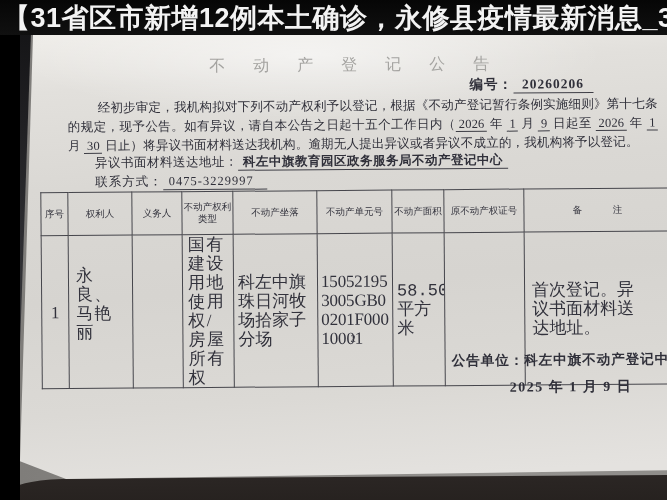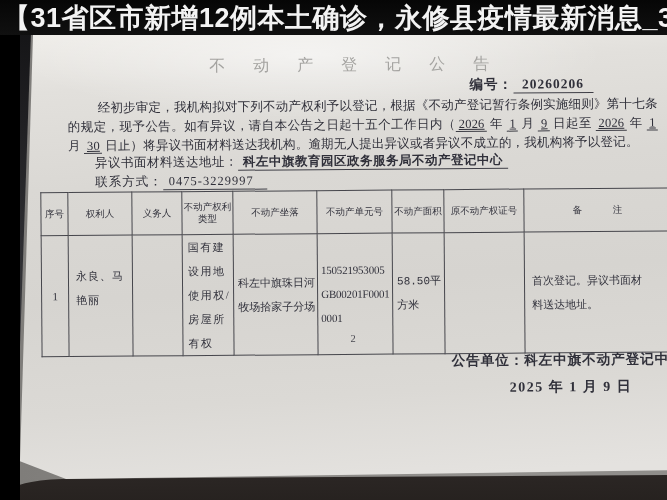--- a/index.html
+++ b/index.html
@@ -56,38 +56,38 @@
     left:190px;top:22px;width:212px;text-align:center;
     font-size:16px;letter-spacing:12px;color:#a4a3a0;white-space:nowrap;
   }
   .doc-no{left:450px;top:44px;font-size:13.5px;font-weight:700;letter-spacing:1px;}
   .doc-no .u{padding:0 9px 1px 9px;font-weight:700;}
   .intro{
     left:48px;top:64px;width:590px;
     font-size:12.5px;line-height:19px;text-align:justify;
     text-indent:30px;letter-spacing:.2px;
   }
-  .intro .u{padding:0 2px 0 3px;text-decoration:underline;}
+  .intro .u{padding:0 2px 0 3px;}
   .addr{left:75px;top:120px;font-size:12.5px;letter-spacing:.5px;white-space:nowrap;}
   .addr .u{padding:0 5px 1px 5px;font-weight:600;}
   .contact{left:75px;top:139px;font-size:12.5px;letter-spacing:1px;white-space:nowrap;}
   .contact .u{padding:0 14px 1px 6px;font-family:"Liberation Serif",serif;}
   
   table.reg{
     position:absolute;left:20px;top:157px;width:631px;height:142px;
     border-collapse:collapse;table-layout:fixed;
   }
   table.reg th, table.reg td{
     border:1px solid #46464c;
     font-weight:400;
     color:#32323c;
     overflow:hidden;
   }
   table.reg th{font-size:9.5px;padding:1px;line-height:12px;}
-  table.reg td{font-size:11px;line-height:24px;vertical-align:middle;}
+  table.reg td{font-size:17px;line-height:19px;vertical-align:middle;}
   tr.hdr{height:43px;}
   tr.body{height:97px;}
   .c-seq{width:27px;}  .c-holder{width:64px;} .c-obligor{width:50px;}
   .c-type{width:51px;} .c-loc{width:84px;}    .c-unit{width:75px;}
   .c-area{width:52px;} .c-cert{width:80px;}   .c-remark{width:148px;}
   th.remark-h{font-size:12.5px;word-spacing:26px;letter-spacing:1px;}
   td.seq{text-align:center;font-size:10px;}
   td.holder{padding:0 4px 16px 7px;letter-spacing:1px;}
   td.type{padding:0 2px 0 5px;line-height:20px;letter-spacing:1.5px;}
   td.loc{padding:0 2px 0 4px;font-size:10.5px;line-height:17px;}

